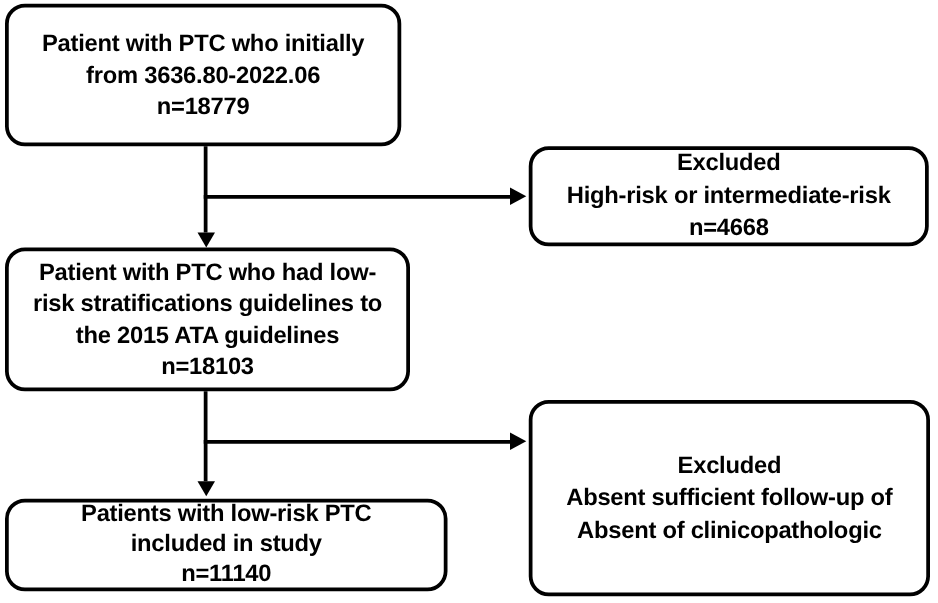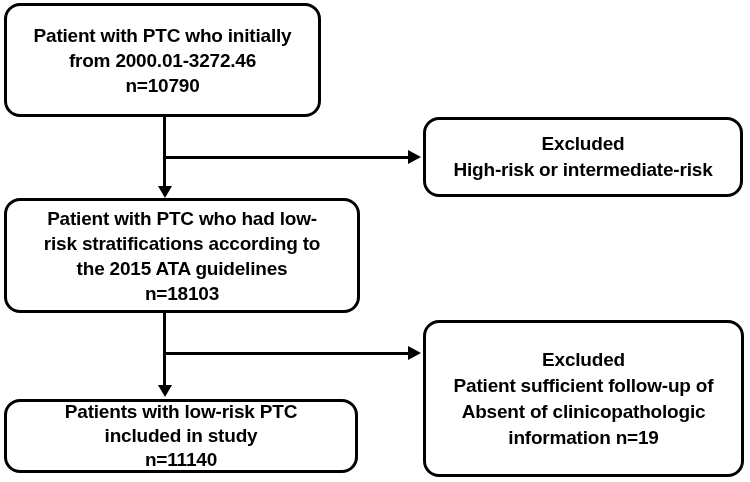--- a/index.html
+++ b/index.html
@@ -34,21 +34,21 @@
   .node .line {
     white-space: nowrap;
   }
   .lh25 .line { line-height: 25px; }
   .lh26 .line { line-height: 26px; }
   .lh24 .line { line-height: 24px; }
 
   
   .node-initial   { left: 4px;   top: 3px;   width: 317px; height: 114px; }
   .node-excl1     { left: 423px; top: 117px; width: 320px; height: 80px;  }
-  .node-lowrisk   { left: 4px;   top: 198px; width: 356px; height: 115px; }
+  .node-lowrisk   { left: 4px;   top: 198px; width: 324px; height: 115px; }
   .node-excl2     { left: 423px; top: 320px; width: 321px; height: 157px; }
   .node-included  { left: 4px;   top: 399px; width: 354px; height: 74px;  }
 
   
   .shaft {
     position: absolute;
     background: #000000;
   }
   .v1 { left: 163px; top: 117px; width: 3px; height: 69px; }
   .v2 { left: 163px; top: 313px; width: 3px; height: 72px; }
@@ -76,41 +76,41 @@
   .hr1 { left: 408px; top: 150px; }
   .hr2 { left: 408px; top: 346px; }
 </style>
 </head>
 <body>
 
 <div class="canvas">
 
   <div class="node node-initial lh25">
     <div class="line">Patient with PTC who initially</div>
-    <div class="line">from 2000.01-3272.46</div>
-    <div class="line">n=10790</div>
+    <div class="line">from 3636.80-2022.06</div>
+    <div class="line">n=18779</div>
   </div>
 
   <div class="node node-excl1 lh26">
     <div class="line">Excluded</div>
     <div class="line">High-risk or intermediate-risk</div>
+    <div class="line">n=4668</div>
   </div>
 
   <div class="node node-lowrisk lh25">
     <div class="line">Patient with PTC who had low-</div>
-    <div class="line">risk stratifications according to</div>
+    <div class="line">risk stratifications guidelines to</div>
     <div class="line">the 2015 ATA guidelines</div>
     <div class="line">n=18103</div>
   </div>
 
   <div class="node node-excl2 lh26">
     <div class="line">Excluded</div>
-    <div class="line">Patient sufficient follow-up of</div>
+    <div class="line">Absent sufficient follow-up of</div>
     <div class="line">Absent of clinicopathologic</div>
-    <div class="line">information n=19</div>
   </div>
 
   <div class="node node-included lh24">
     <div class="line">Patients with low-risk PTC</div>
     <div class="line">included in study</div>
     <div class="line">n=11140</div>
   </div>
 
   <div class="shaft v1"></div>
   <div class="head head-down hd1"></div>

